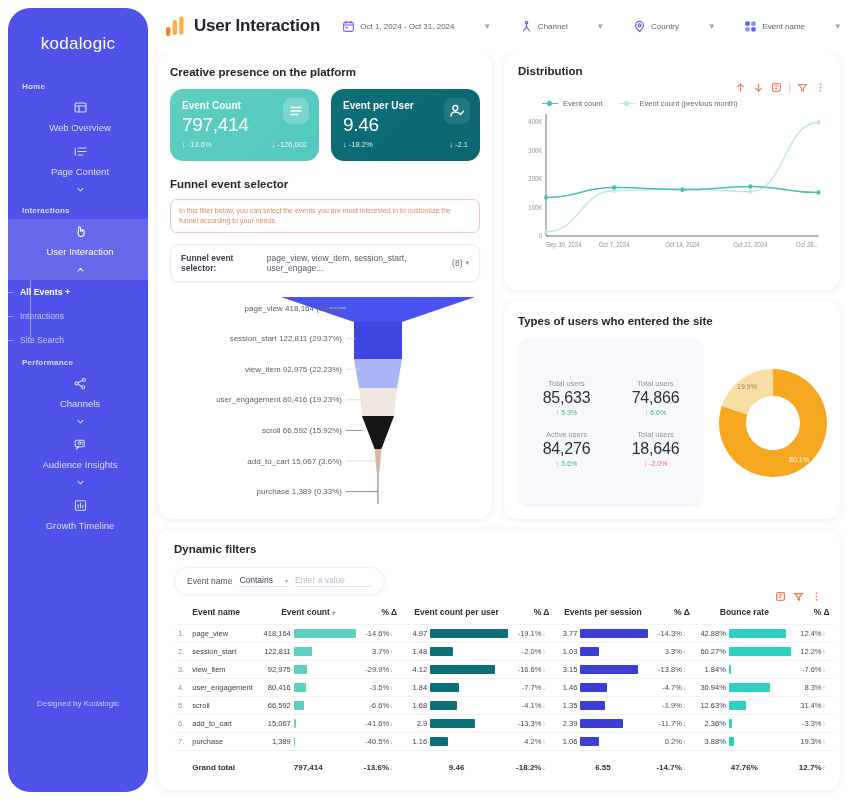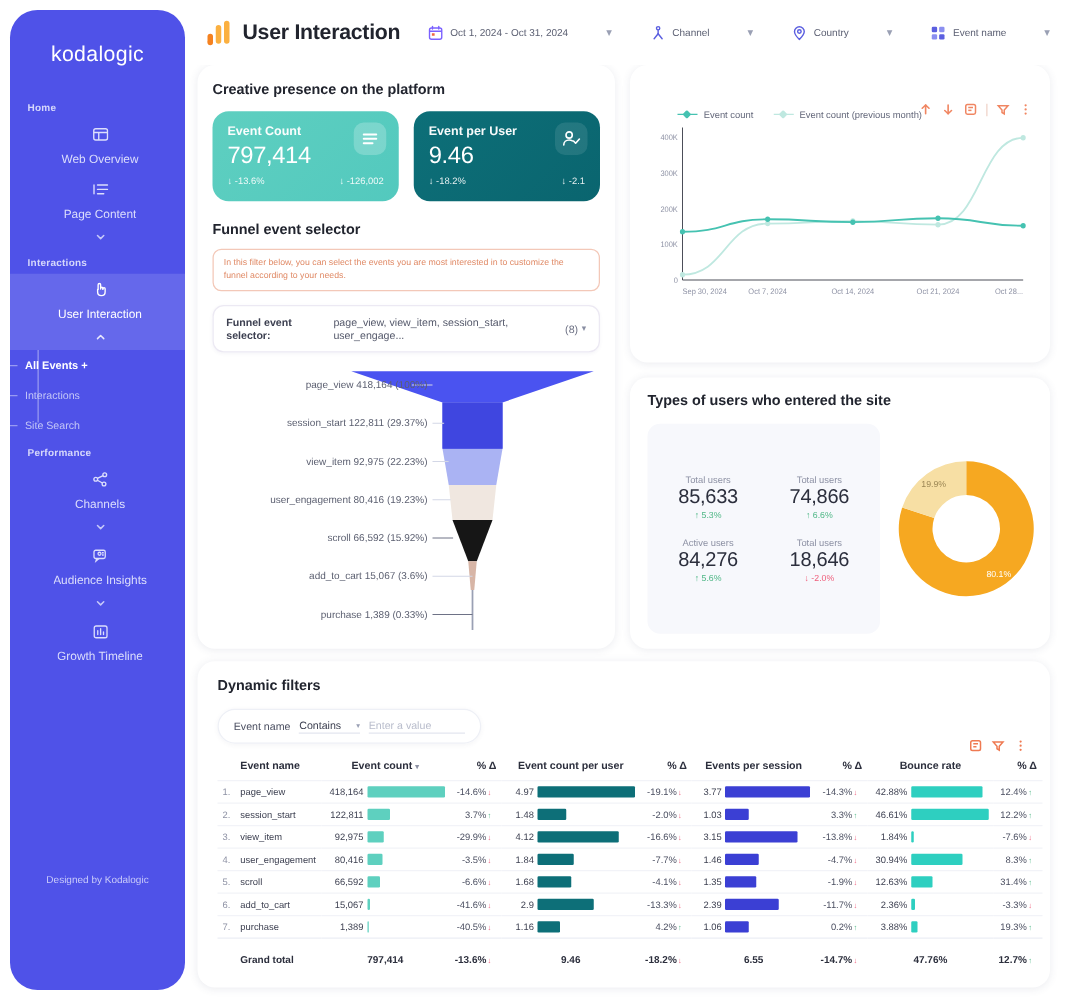--- a/index.html
+++ b/index.html
@@ -463,20 +463,21 @@
                 <text x="172" y="169.6" text-anchor="end" font-size="8" font-family="&quot;Liberation Sans&quot;, sans-serif" fill="#5b5f70">add_to_cart 15,067 (3.6%)</text>
                 <line x1="176" y1="197.60000000000002" x2="208" y2="197.60000000000002" stroke="#6e7286" stroke-width="0.8"></line>
                 <text x="172" y="200.20000000000002" text-anchor="end" font-size="8" font-family="&quot;Liberation Sans&quot;, sans-serif" fill="#5b5f70">purchase 1,389 (0.33%)</text>
               </svg>
           </div>
         </section>
 
         <div class="right-col">
 
           <section class="card dist">
+            <div class="card-title">Distribution</div>
             <div class="chart-tools">
               <span class="ti">
                 <svg viewBox="0 0 11 11" fill="none" stroke="#ef7a52" stroke-width="1.3" stroke-linecap="round" stroke-linejoin="round">
                   <line x1="5.5" y1="9" x2="5.5" y2="2"></line>
                     <polyline points="2.8,4.6 5.5,2 8.2,4.6"></polyline>
                 </svg>
               </span>
               <span class="ti">
                 <svg viewBox="0 0 11 11" fill="none" stroke="#ef7a52" stroke-width="1.3" stroke-linecap="round" stroke-linejoin="round">
                   <line x1="5.5" y1="2" x2="5.5" y2="9"></line>
@@ -697,21 +698,21 @@
                 <td class="dcell "><span>-2.0%</span><span class="arrow down">↓</span></td>
                 <td>
                   <div class="barcell">
                     <span class="v" style="width:20px">1.03</span>
                     <span class="bar" style="width:18.36px;background:#3b3fd4"></span>
                   </div>
                 </td>
                 <td class="dcell "><span>3.3%</span><span class="arrow up">↑</span></td>
                 <td>
                   <div class="barcell">
-                    <span class="v" style="width:28px">46.61%</span>
+                    <span class="v" style="width:28px">60.27%</span>
                     <span class="bar" style="width:62px;background:#2ecfc0"></span>
                   </div>
                 </td>
                 <td class="dcell "><span>12.2%</span><span class="arrow up">↑</span></td>
               </tr>
               <tr>
                 <td class="idx">3.</td>
                 <td class="nm">view_item</td>
                 <td>
                   <div class="barcell">

